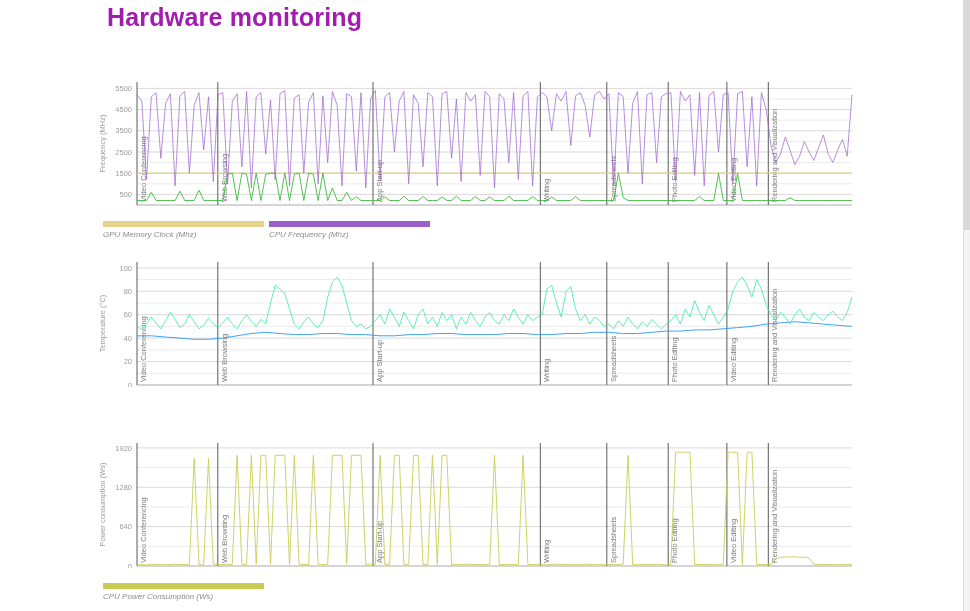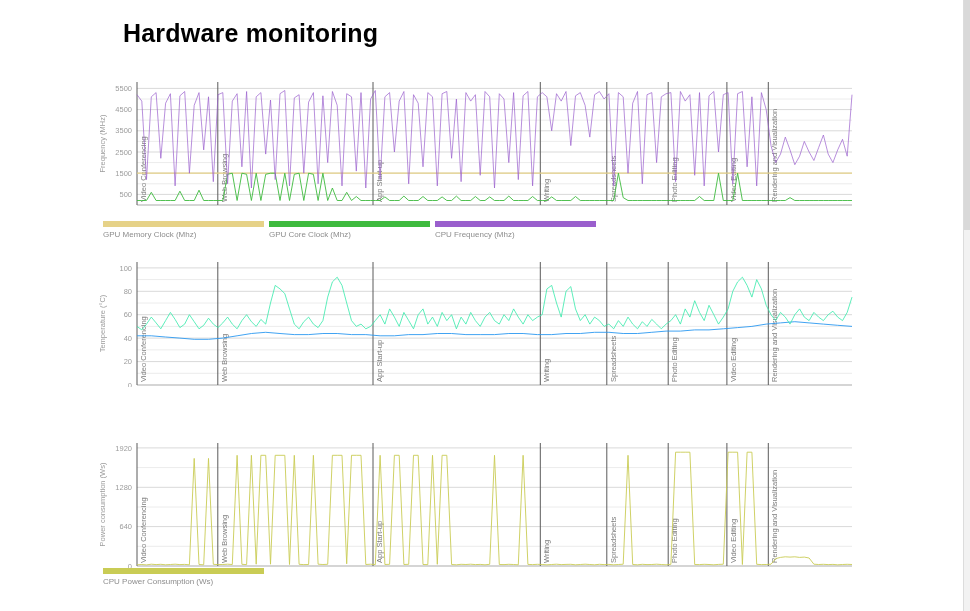--- a/index.html
+++ b/index.html
@@ -1,31 +1,31 @@
 <!DOCTYPE html>
 <html><head>
 <meta charset="utf-8">
 <style>
   html,body{margin:0;padding:0;}
   body{
     width:970px;height:611px;background:#ffffff;overflow:hidden;position:relative;
     font-family:"Liberation Sans", sans-serif;
   }
   .page-title{
-    position:absolute;left:107px;top:3px;margin:16px;
-    font-size:25px;font-weight:800;color:#000000;letter-spacing:0.2px;
+    position:absolute;left:107px;top:3px;margin:0;
+    font-size:25px;font-weight:800;color:#a21caf;letter-spacing:0.2px;
   }
   .chart-svg{position:absolute;left:95px;width:760px;height:131px;}
   #chart-0{top:76px;}
   #chart-1{top:256px;}
   #chart-2{top:437px;}
-  .legend{position:absolute;left:103px;display:flex;gap:5px;}
+  .legend{position:absolute;left:103px;display:flex;gap:5px;font-style:italic;}
   #legend-0{top:221px;}
   #legend-1{top:401px;}
-  #legend-2{top:568px;justify-content:center;}
+  #legend-2{top:583px;justify-content:center;}
   .legend-item{width:161px;}
   .legend-bar{height:6px;width:100%;}
   .legend-label{font-size:8px;color:#8d8d8d;margin-top:3px;white-space:nowrap;}
   .scrollbar{
     position:absolute;top:0;right:0;width:7px;height:611px;
     background:#f2f2f2;border-left:1px solid #dcdcdc;box-sizing:border-box;
   }
   .scrollbar-thumb{width:100%;height:230px;background:#d9d9d9;}
   svg text{font-family:"Liberation Sans", sans-serif;}
 </style>
@@ -71,24 +71,20 @@
     <line x1="673.3" x2="673.3" y1="6" y2="129" stroke="#5a5a5a" stroke-width="1"></line>
     <text transform="translate(682.3 126) rotate(-90)" font-size="7.5" fill="#7d7d7d">Rendering and Visualization</text>
     <polyline points="42.0,97.2 757.0,97.2" fill="none" stroke="#e6d288" stroke-width="1.3" stroke-linejoin="round"></polyline>
     <polyline points="42.0,124.5 46.8,124.5 51.5,124.5 56.3,116.3 61.1,124.5 65.8,124.5 70.6,124.5 75.4,124.5 80.1,124.5 84.9,115.2 89.7,124.5 94.4,124.5 99.2,124.5 104.0,114.2 108.7,124.5 113.5,124.5 118.3,124.5 123.0,124.5 127.8,124.5 132.6,98.3 137.3,97.2 142.1,124.5 146.9,97.2 151.6,98.3 156.4,124.5 161.2,97.2 165.9,124.5 170.7,98.3 175.5,97.2 180.2,97.2 185.0,124.5 189.8,97.2 194.5,124.5 199.3,98.3 204.1,97.2 208.8,124.5 213.6,97.2 218.4,98.3 223.1,124.5 227.9,97.2 232.7,124.5 237.4,112.0 242.2,124.5 247.0,124.5 251.7,116.3 256.5,124.5 261.3,120.5 266.0,124.5 270.8,124.5 275.6,124.5 280.3,124.5 285.1,124.5 289.9,120.9 294.6,124.5 299.4,124.5 304.2,124.5 308.9,120.1 313.7,124.5 318.5,124.5 323.2,124.5 328.0,120.5 332.8,124.5 337.5,124.5 342.3,124.5 347.1,120.9 351.8,124.5 356.6,124.5 361.4,120.1 366.1,124.5 370.9,124.5 375.7,124.5 380.4,120.5 385.2,124.5 390.0,124.5 394.7,120.9 399.5,124.5 404.3,124.5 409.0,124.5 413.8,120.1 418.6,124.5 423.3,124.5 428.1,124.5 432.9,124.5 437.6,120.5 442.4,124.5 447.2,124.5 451.9,124.5 456.7,120.9 461.5,124.5 466.2,124.5 471.0,124.5 475.8,124.5 480.5,120.5 485.3,124.5 490.1,124.5 494.8,124.5 499.6,124.5 504.4,124.5 509.1,124.5 513.9,124.5 518.7,124.5 523.4,97.2 528.2,121.6 533.0,124.5 537.7,124.5 542.5,124.5 547.3,124.5 552.0,124.5 556.8,124.5 561.6,124.5 566.3,124.5 571.1,124.5 575.9,124.5 580.6,124.5 585.4,124.5 590.2,124.5 594.9,124.5 599.7,124.5 604.5,120.5 609.2,124.5 614.0,124.5 618.8,124.5 623.5,97.2 628.3,124.5 633.1,124.5 637.8,124.5 642.6,97.2 647.4,124.5 652.1,124.5 656.9,124.5 661.7,124.5 666.4,124.5 671.2,124.5 676.0,124.5 680.7,124.5 685.5,124.5 690.3,124.5 695.0,121.6 699.8,124.5 704.6,124.5 709.3,124.5 714.1,124.5 718.9,124.5 723.6,124.5 728.4,124.5 733.2,124.5 737.9,124.5 742.7,124.5 747.5,124.5 752.2,124.5 757.0,124.5" fill="none" stroke="#3eba3e" stroke-width="0.9" stroke-linejoin="round"></polyline>
     <polyline points="42.0,18.7 46.8,25.1 51.5,103.6 56.3,20.8 61.1,16.6 65.8,82.3 70.6,27.2 75.4,17.7 80.1,109.9 84.9,19.8 89.7,15.5 94.4,97.2 99.2,29.3 104.0,16.6 108.7,73.9 113.5,20.8 118.3,105.7 123.0,18.7 127.8,16.6 132.6,107.8 137.3,25.1 142.1,17.7 146.9,90.8 151.6,15.5 156.4,112.0 161.2,20.8 165.9,16.6 170.7,78.1 175.5,24.0 180.2,103.6 185.0,17.7 189.8,14.5 194.5,109.9 199.3,21.9 204.1,18.7 208.8,97.2 213.6,26.1 218.4,16.6 223.1,107.8 227.9,19.8 232.7,86.6 237.4,15.5 242.2,29.3 247.0,109.9 251.7,17.7 256.5,20.8 261.3,95.1 266.0,16.6 270.8,112.0 275.6,23.0 280.3,14.5 285.1,103.6 289.9,20.8 294.6,16.6 299.4,76.0 304.2,25.1 308.9,15.5 313.7,107.8 318.5,18.7 323.2,27.2 328.0,90.8 332.8,16.6 337.5,20.8 342.3,109.9 347.1,17.7 351.8,15.5 356.6,82.3 361.4,23.0 366.1,105.7 370.9,16.6 375.7,25.1 380.4,18.7 385.2,99.3 390.0,15.5 394.7,20.8 399.5,112.0 404.3,17.7 409.0,23.0 413.8,86.6 418.6,16.6 423.3,103.6 428.1,19.8 432.9,15.5 437.6,109.9 442.4,20.8 447.2,16.6 451.9,20.8 456.7,54.8 461.5,17.7 466.2,25.1 471.0,15.5 475.8,69.6 480.5,19.8 485.3,16.6 490.1,29.3 494.8,61.1 499.6,18.7 504.4,15.5 509.1,23.0 513.9,17.7 518.7,109.9 523.4,16.6 528.2,20.8 533.0,97.2 537.7,27.2 542.5,15.5 547.3,107.8 552.0,18.7 556.8,16.6 561.6,86.6 566.3,20.8 571.1,17.7 575.9,16.6 580.6,105.7 585.4,15.5 590.2,25.1 594.9,18.7 599.7,99.3 604.5,16.6 609.2,109.9 614.0,19.8 618.8,15.5 623.5,76.0 628.3,18.7 633.1,16.6 637.8,107.8 642.6,17.7 647.4,15.5 652.1,90.8 656.9,20.8 661.7,109.9 666.4,16.6 671.2,33.6 676.0,69.6 680.7,86.6 685.5,78.1 690.3,61.1 695.0,73.9 699.8,88.7 704.6,80.2 709.3,65.4 714.1,76.0 718.9,84.5 723.6,71.7 728.4,59.0 733.2,78.1 737.9,86.6 742.7,73.9 747.5,63.3 752.2,80.2 757.0,18.7" fill="none" stroke="#9a5fcd" stroke-width="0.7" stroke-linejoin="round"></polyline>
   </svg>
 <div id="legend-0" class="legend">
     <div class="legend-item">
       <div class="legend-bar" style="background:#e6d288"></div>
       <div class="legend-label">GPU Memory Clock (Mhz)</div>
-    </div>
-    <div class="legend-item">
-      <div class="legend-bar" style="background:#3eba3e"></div>
-      <div class="legend-label">GPU Core Clock (Mhz)</div>
     </div>
     <div class="legend-item">
       <div class="legend-bar" style="background:#9a5fcd"></div>
       <div class="legend-label">CPU Frequency (Mhz)</div>
     </div>
   </div>
 
 <svg id="chart-1" class="chart-svg" viewBox="0 0 760 131">
     <line x1="42" x2="757" y1="117.3" y2="117.3" stroke="#ececec" stroke-width="1"></line>
     <line x1="42" x2="757" y1="105.6" y2="105.6" stroke="#d9d9d9" stroke-width="1"></line>

